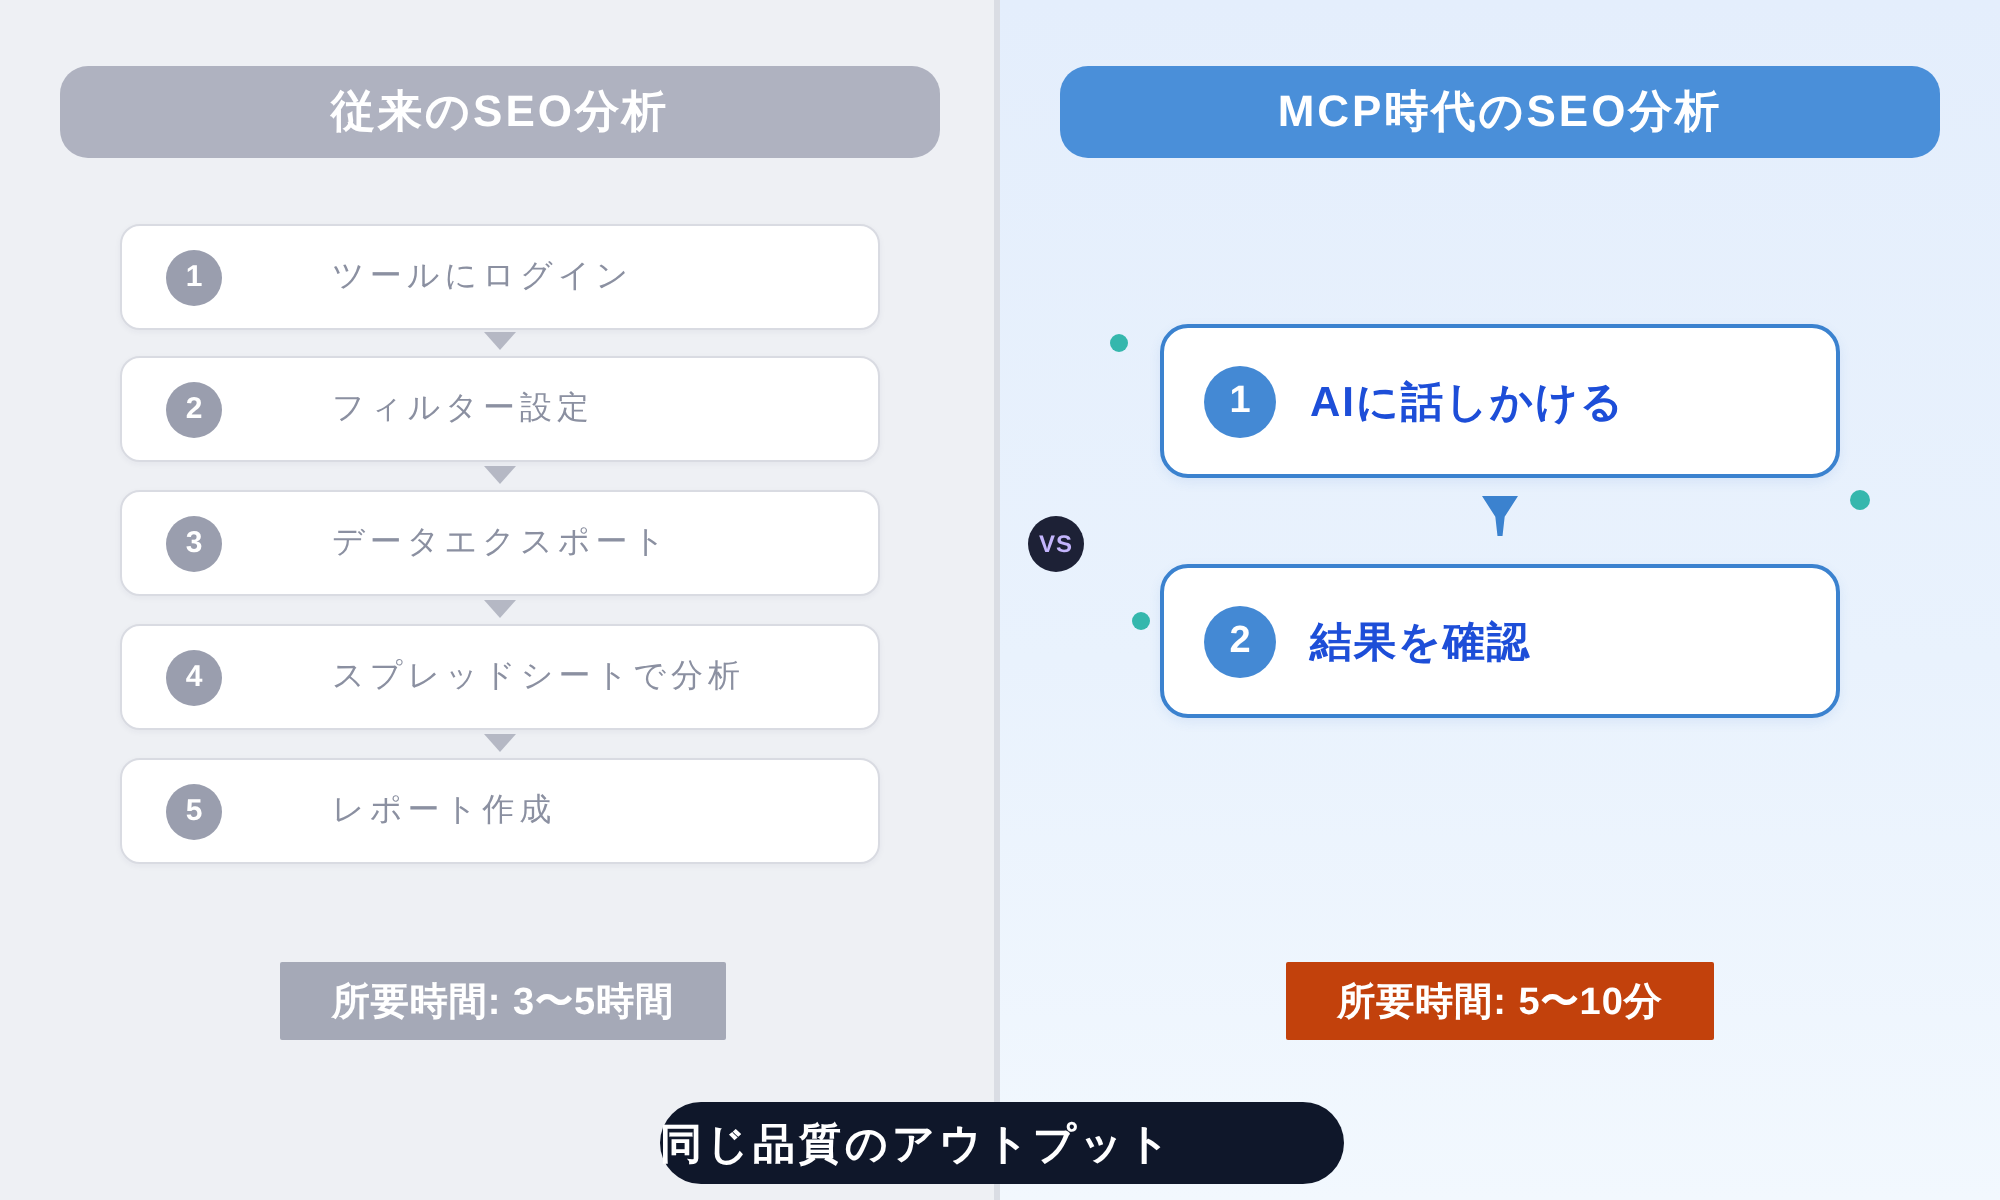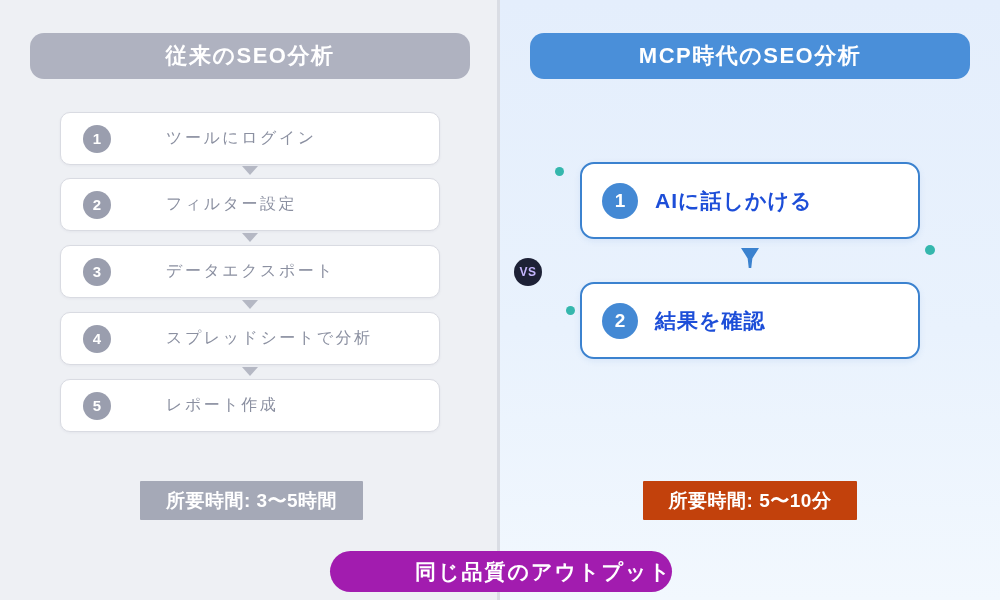--- a/index.html
+++ b/index.html
@@ -46,21 +46,21 @@
     display:flex;align-items:center;justify-content:center;
     color:#ffffff;font-weight:bold;font-size:19px;letter-spacing:.5px;}
   .time-left{left:140px;width:223px;background:#a5a9b7;}
   .time-right{left:643px;width:214px;background:#c2410c;}
 
   .vs-badge{position:absolute;left:486px;top:258px;width:28px;height:28px;border-radius:50%;
     background:#1d2136;display:flex;align-items:center;justify-content:center;
     color:#c4b5fd;font-weight:bold;font-size:12px;letter-spacing:.5px;margin-left:28px;}
 
   .footer-pill{position:absolute;left:330px;top:551px;width:342px;height:41px;border-radius:21px;
-    background:#a21caf;display:flex;align-items:center;justify-content:flex-end;
+    background:#0f172a;display:flex;align-items:center;justify-content:flex-start;
     color:#fff;font-weight:bold;font-size:21px;letter-spacing:2px;}
 </style>
 </head>
 <body>
 
 <div class="canvas">
   <div class="panel-left"></div>
   <div class="panel-right"></div>
   <div class="divider"></div>
 

